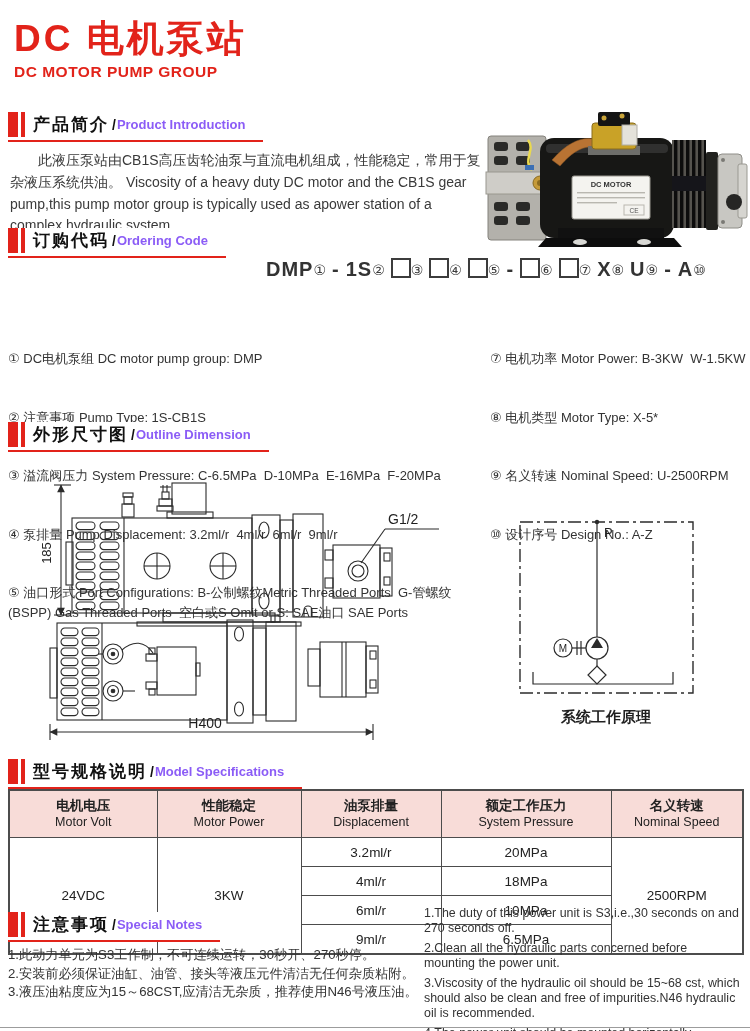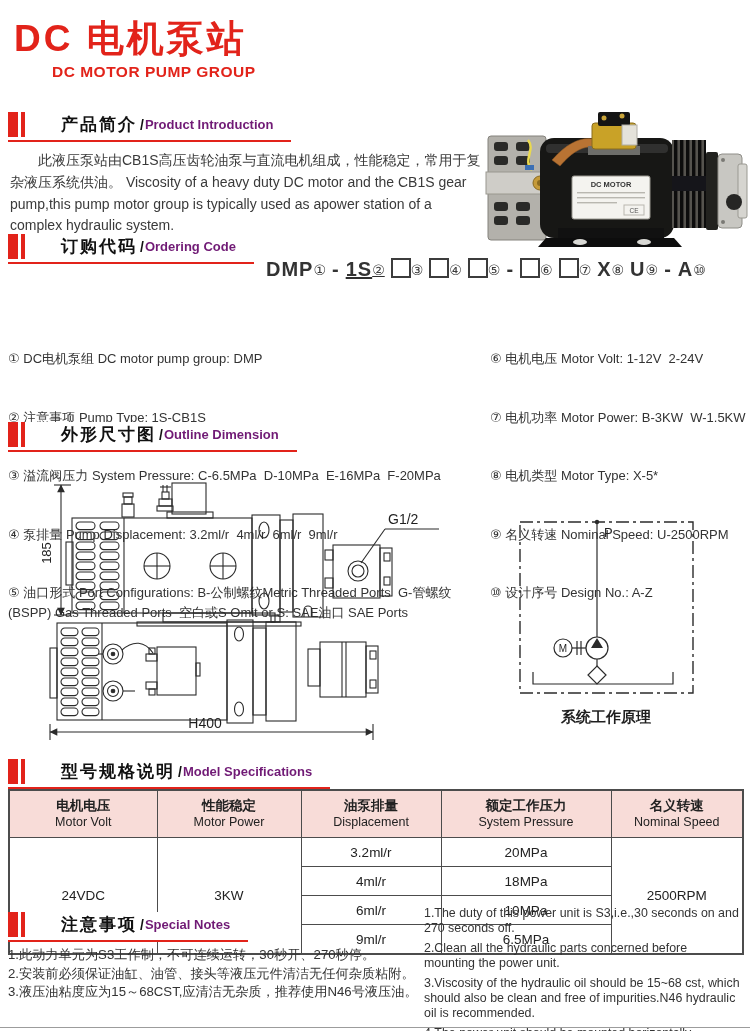--- a/index.html
+++ b/index.html
@@ -2,44 +2,44 @@
 <html><head>
 <meta charset="utf-8">
 <style>
   html,body{margin:0;padding:0;background:#ffffff;}
   .page{position:relative;width:750px;height:1031px;background:#fff;overflow:hidden;
         font-family:"Liberation Sans","DejaVu Sans",sans-serif;color:#2e2e2e;
         --red:#e2231a; --pink:#f8dcd8; --ink:#2b2b2b;}
   
   .title-block{position:absolute;left:14px;top:20px;}
   .title-cn{font-size:37px;font-weight:700;color:var(--red);letter-spacing:3px;line-height:1.05;}
-  .title-en{font-size:15.5px;font-weight:700;color:var(--red);letter-spacing:0.5px;margin-top:4px;margin-left:38px;}
+  .title-en{font-size:15.5px;font-weight:700;color:var(--red);letter-spacing:0.5px;margin-top:4px;}
   
   .sec{position:absolute;display:flex;align-items:center;border-bottom:2px solid var(--red);
        padding:0 18px 3px 0;background:#fff;}
   .bar1{width:10px;height:25px;background:var(--red);margin-right:3px;}
   .bar2{width:4px;height:25px;background:var(--red);margin-right:8px;}
-  .scn{font-size:17px;font-weight:700;color:#111;letter-spacing:2px;margin-left:28px;}
+  .scn{font-size:17px;font-weight:700;color:#111;letter-spacing:2px;}
   .ssl{font-size:14px;font-weight:700;color:#111;margin:0 1px 0 3px;}
-  .sen{font-size:13px;font-weight:700;color:#701a75;}
+  .sen{font-size:13px;font-weight:700;color:#8b5cf6;}
   
   .intro-text{position:absolute;left:10px;top:150px;width:472px;font-size:14px;line-height:1.56;
               color:#3a3a3a;text-indent:2em;white-space:pre-wrap;}
   
   .photo{position:absolute;left:476px;top:110px;width:272px;height:142px;}
   
   .code-row{position:absolute;left:266px;top:255px;display:flex;align-items:flex-start;gap:6px;}
   .cu{display:flex;flex-direction:row;align-items:center;}
   .ctop{height:26px;display:flex;align-items:flex-end;justify-content:center;
         font-size:20px;font-weight:600;color:#333;letter-spacing:1px;}
   .cline{width:100%;border-top:2px solid #3c3c3c;margin-top:2px;}
   .cnum{font-size:14px;color:#3c3c3c;margin-top:3px;line-height:1;}
   .cbox{width:16px;height:16px;border:2px solid #3c3c3c;margin-bottom:3px;}
   .cdash .ctop{padding-bottom:1px;}
-  .cu.wDMP{min-width:48px;} .cu.w1S{min-width:26px;text-decoration:underline;} .cu.wL{min-width:18px;} .cu.wB{min-width:21px;}
+  .cu.wDMP{min-width:48px;} .cu.w1S{min-width:26px;} .cu.wL{min-width:18px;} .cu.wB{min-width:21px;}
   
   .olist{position:absolute;font-size:13px;line-height:1.5;color:#333;white-space:pre-wrap;}
   .olist-left{left:8px;top:310px;width:480px;}
   .olist-right{left:490px;top:310px;width:256px;}
   
   .drawing{position:absolute;left:5px;top:458px;}
   .drawing text{font-family:"Liberation Sans","DejaVu Sans",sans-serif;fill:#1f1f1f;}
   
   .spec{position:absolute;left:8px;top:789px;width:734px;border-collapse:collapse;
         border:2px solid #4c4c4c;table-layout:fixed;}
@@ -148,21 +148,21 @@
 
   <div class="sec" style="left:8px;top:112px;">
     <span class="bar1"></span>
     <span class="bar2"></span>
     <span class="scn">产品简介</span>
     <span class="ssl">/</span>
     <span class="sen">Product Introduction</span>
   </div>
   <div class="intro-text">此液压泵站由CB1S高压齿轮油泵与直流电机组成，性能稳定，常用于复杂液压系统供油。 Viscosity of a heavy duty DC motor and the CB1S gear pump,this pump motor group is typically used as apower station of a complex hydraulic system.</div>
 
-  <div class="sec" style="left:8px;top:234px;">
+  <div class="sec" style="left:8px;top:228px;">
     <span class="bar1"></span>
     <span class="bar2"></span>
     <span class="scn">订购代码</span>
     <span class="ssl">/</span>
     <span class="sen">Ordering Code</span>
   </div>
 
   <div class="code-row">
     <div class="cu wDMP">
       <span class="ctop">DMP</span>
@@ -236,21 +236,20 @@
   </div>
 
   <div class="olist olist-left">
     <div>① DC电机泵组 DC motor pump group: DMP</div>
     <div>② 注意事项 Pump Type: 1S-CB1S</div>
     <div>③ 溢流阀压力 System Pressure: C-6.5MPa  D-10MPa  E-16MPa  F-20MPa</div>
     <div>④ 泵排量 Pump Displacement: 3.2ml/r  4ml/r  6ml/r  9ml/r</div>
     <div>⑤ 油口形式 Port Configurations: B-公制螺纹Metric Threaded Ports  G-管螺纹(BSPP) Gas Threaded Ports  空白或S Omit or S: SAE油口 SAE Ports</div>
   </div>
   <div class="olist olist-right">
-    <div>⑥ 电机电压 Motor Volt: 1-12V  2-24V</div>
     <div>⑦ 电机功率 Motor Power: B-3KW  W-1.5KW</div>
     <div>⑧ 电机类型 Motor Type: X-5*</div>
     <div>⑨ 名义转速 Nominal Speed: U-2500RPM</div>
     <div>⑩ 设计序号 Design No.: A-Z</div>
   </div>
 
   <div class="sec" style="left:8px;top:422px;">
     <span class="bar1"></span>
     <span class="bar2"></span>
     <span class="scn">外形尺寸图</span>

